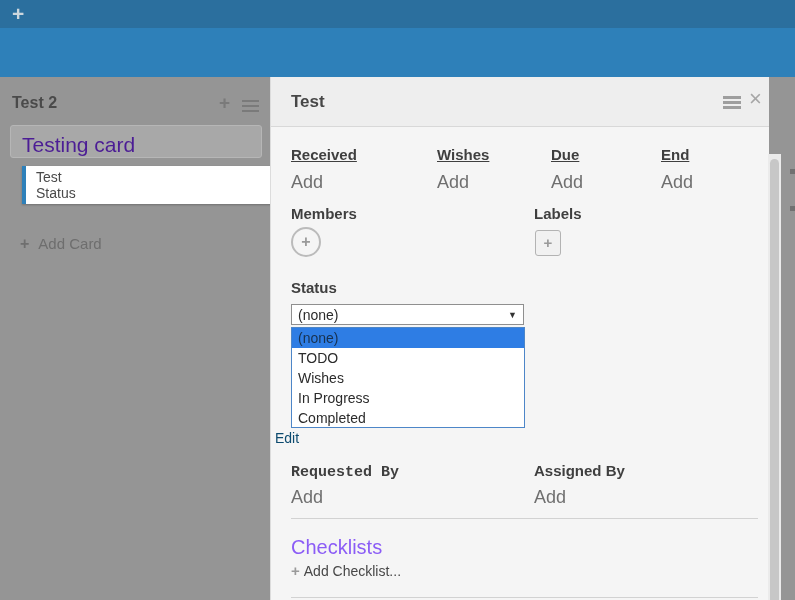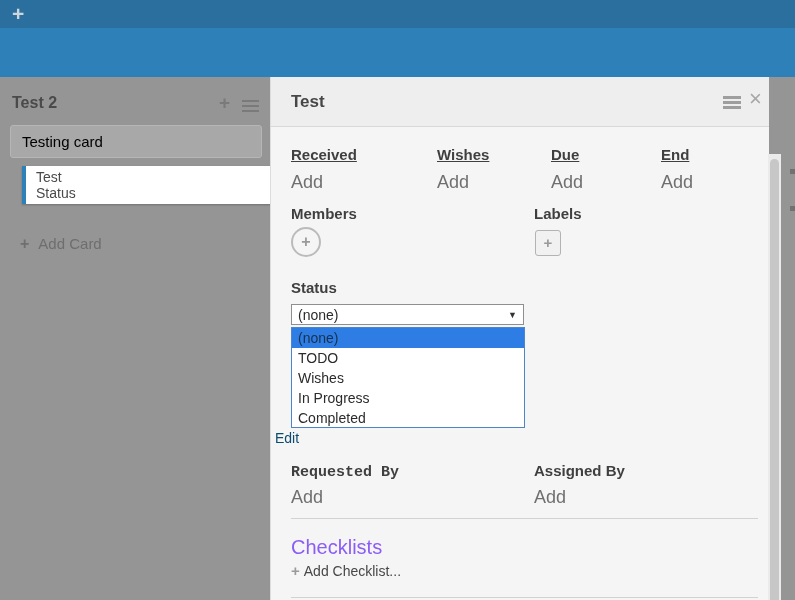--- a/index.html
+++ b/index.html
@@ -15,21 +15,21 @@
   .board{position:absolute;left:0;top:77px;width:795px;height:523px;background:#959595;}
 
   
   .list{position:absolute;left:0;top:0;width:244px;height:523px;}
   .list-title{position:absolute;left:12px;top:17px;font-size:16px;font-weight:bold;color:#4a4a4a;}
   .list-plus{position:absolute;left:219px;top:16px;font-size:19px;font-weight:bold;color:#7a7a7a;line-height:20px;}
   .list-menu{position:absolute;left:242px;top:23px;width:17px;height:12px;
     background:repeating-linear-gradient(#7a7a7a 0 2px,transparent 2px 5px);}
   .card-plain{position:absolute;left:10px;top:48px;width:250px;height:31px;
     background:#a8a8a8;border:1px solid #b6b6b6;border-radius:3px;}
-  .card-plain .txt{margin:7px 8px 0 11px;font-size:15px;color:#000000;}
+  .card-plain .txt{margin:7px 8px 0 11px;font-size:21px;color:#4c1d95;}
   .card-selected{position:absolute;left:22px;top:89px;width:248px;height:38px;background:#ffffff;
     border-left:4px solid #2e80b9;box-shadow:0 1px 2px rgba(0,0,0,.25);}
   .card-selected .l1{margin:3px 0 0 10px;font-size:14px;color:#4a4a4a;line-height:16px;}
   .card-selected .l2{margin:0 0 0 10px;font-size:14px;color:#4a4a4a;line-height:16px;}
   .add-card{position:absolute;left:20px;top:158px;font-size:15px;color:#6e6e6e;}
   .add-card .plus{font-weight:bold;color:#6f6f6f;margin-right:9px;font-size:16px;}
 
   
   .sidebar{position:absolute;left:270px;top:0;width:498px;height:523px;background:#f5f5f5;border-left:1px solid #dcdcdc;}
   .sb-header{position:absolute;left:0;top:0;width:100%;height:50px;background:#eeeeee;border-bottom:1px solid #d8d8d8;box-sizing:border-box;}

